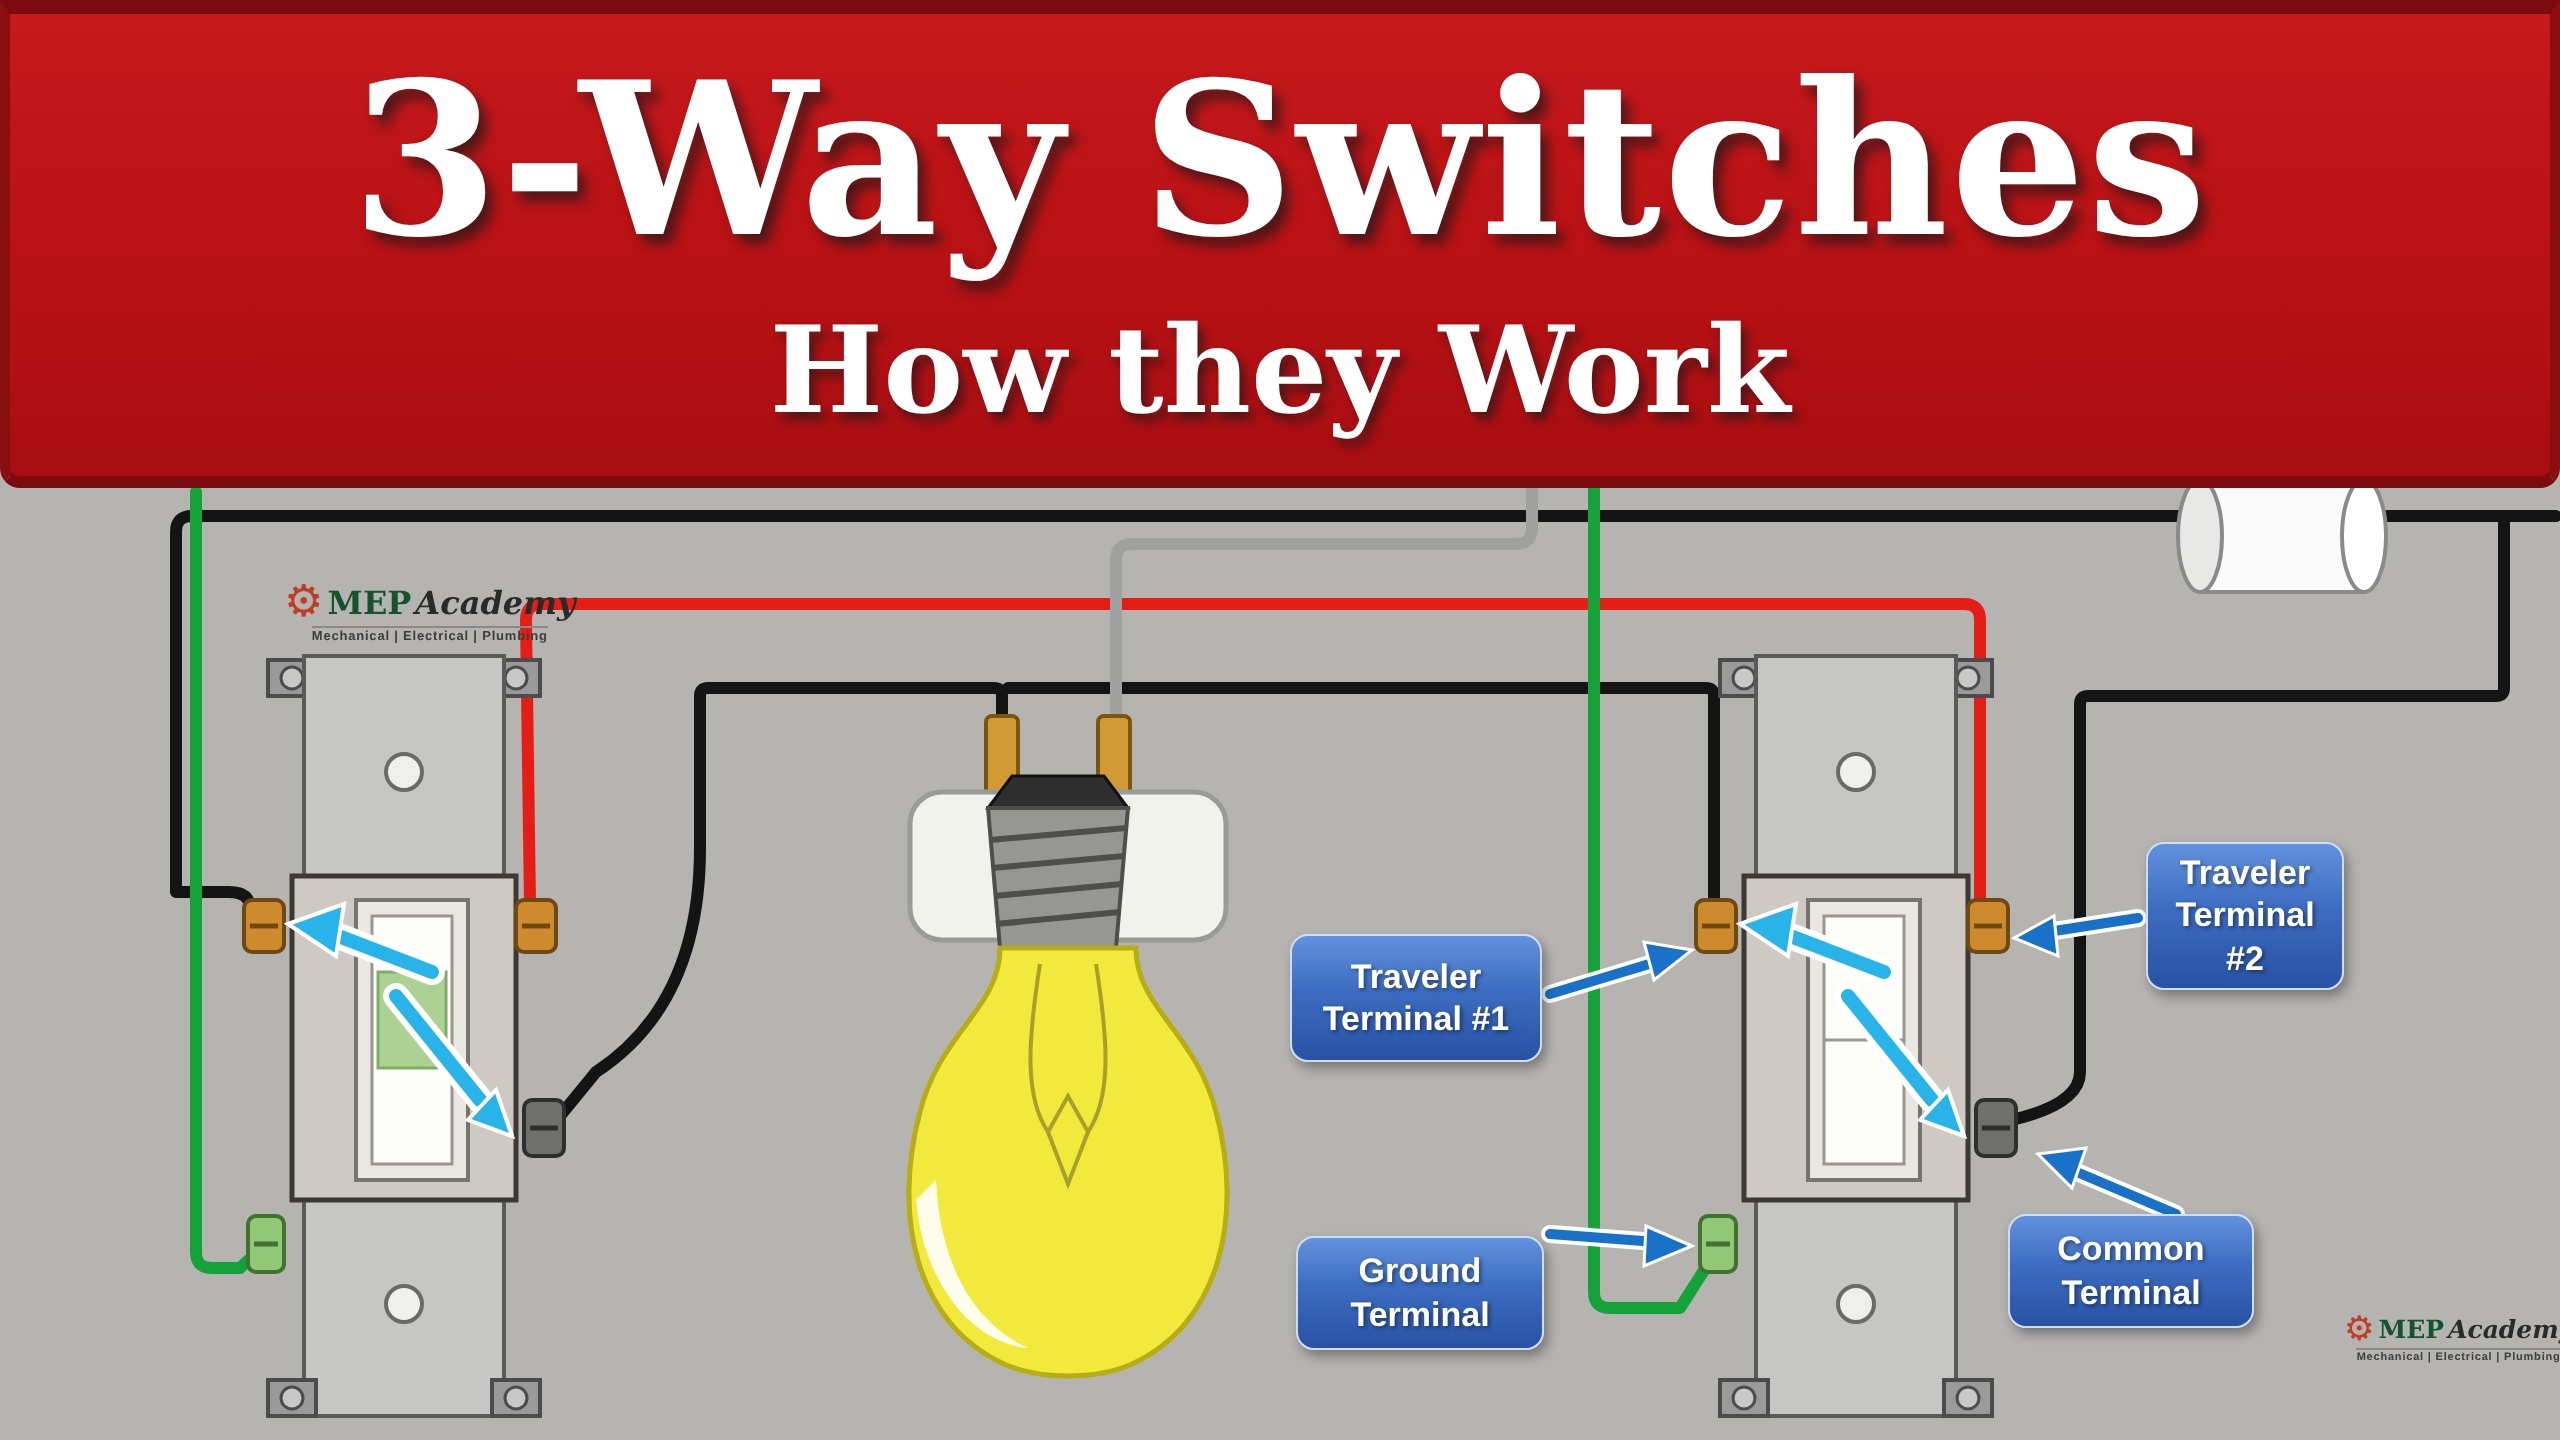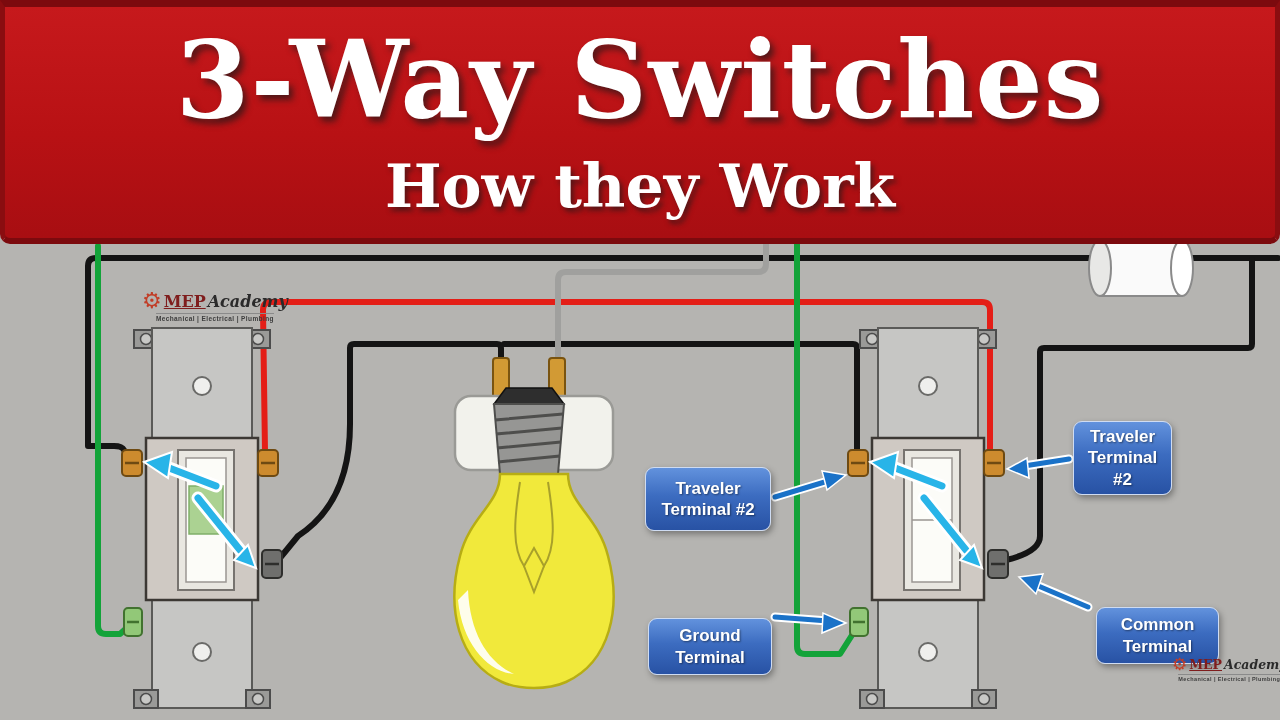--- a/index.html
+++ b/index.html
@@ -22,28 +22,28 @@
   
   .callout{position:absolute;z-index:4;box-sizing:border-box;
     background:linear-gradient(180deg,#6292dd 0%,#3c6cc0 45%,#2852a4 100%);
     border:1.5px solid #cfdcf2;border-radius:9px;color:#fff;
     font-weight:700;font-size:17px;line-height:1.25;
     display:flex;flex-direction:column;align-items:center;justify-content:center;text-align:center;
     box-shadow:2px 3px 6px rgba(0,0,0,.35);text-shadow:1px 1px 2px rgba(0,0,0,.45);}
   #callout-traveler1{left:645px;top:467px;width:126px;height:64px}
   #callout-traveler2{left:1073px;top:421px;width:99px;height:74px}
   #callout-ground{left:648px;top:618px;width:124px;height:57px}
-  #callout-common{left:1096px;top:607px;width:123px;height:57px}
+  #callout-common{left:1004px;top:607px;width:123px;height:57px}
   .callout span{display:block}
 
   
   .logo{position:absolute;z-index:4;display:flex;flex-direction:column;align-items:center;}
   .logo-row{display:flex;align-items:center;gap:2px;}
   .logo-gear{color:#c13d27;font-size:22px;line-height:1;}
-  .logo-mep{color:#7f1d1d;font-family:"DejaVu Serif",serif;font-weight:700;font-size:16px;text-decoration:underline;}
+  .logo-mep{color:#14532d;font-family:"DejaVu Serif",serif;font-weight:700;font-size:16px;}
   .logo-academy{color:#2a2a2a;font-family:"DejaVu Serif",serif;font-weight:700;font-size:16px;font-style:italic;}
   .logo-tagline{font-size:6.5px;font-weight:600;color:#3d3d3d;letter-spacing:.4px;white-space:nowrap;
     border-top:1px solid #8a8a8a;margin-top:1px;padding-top:1px;}
   #logo-top{left:142px;top:290px;}
   #logo-bottom{left:1172px;top:656px;}
   #logo-bottom .logo-gear{font-size:17px}
   #logo-bottom .logo-mep,#logo-bottom .logo-academy{font-size:12.5px}
   #logo-bottom .logo-tagline{font-size:5.5px}
 
   
@@ -187,21 +187,21 @@
     </g>
   </svg>
 
   <div class="banner">
     <div class="banner-title">3-Way Switches</div>
     <div class="banner-subtitle">How they Work</div>
   </div>
 
   <div class="callout" id="callout-traveler1">
     <span>Traveler</span>
-    <span>Terminal #2</span>
+    <span>Terminal #1</span>
   </div>
   <div class="callout" id="callout-traveler2">
     <span>Traveler</span>
     <span>Terminal</span>
     <span>#2</span>
   </div>
   <div class="callout" id="callout-ground">
     <span>Ground</span>
     <span>Terminal</span>
   </div>

